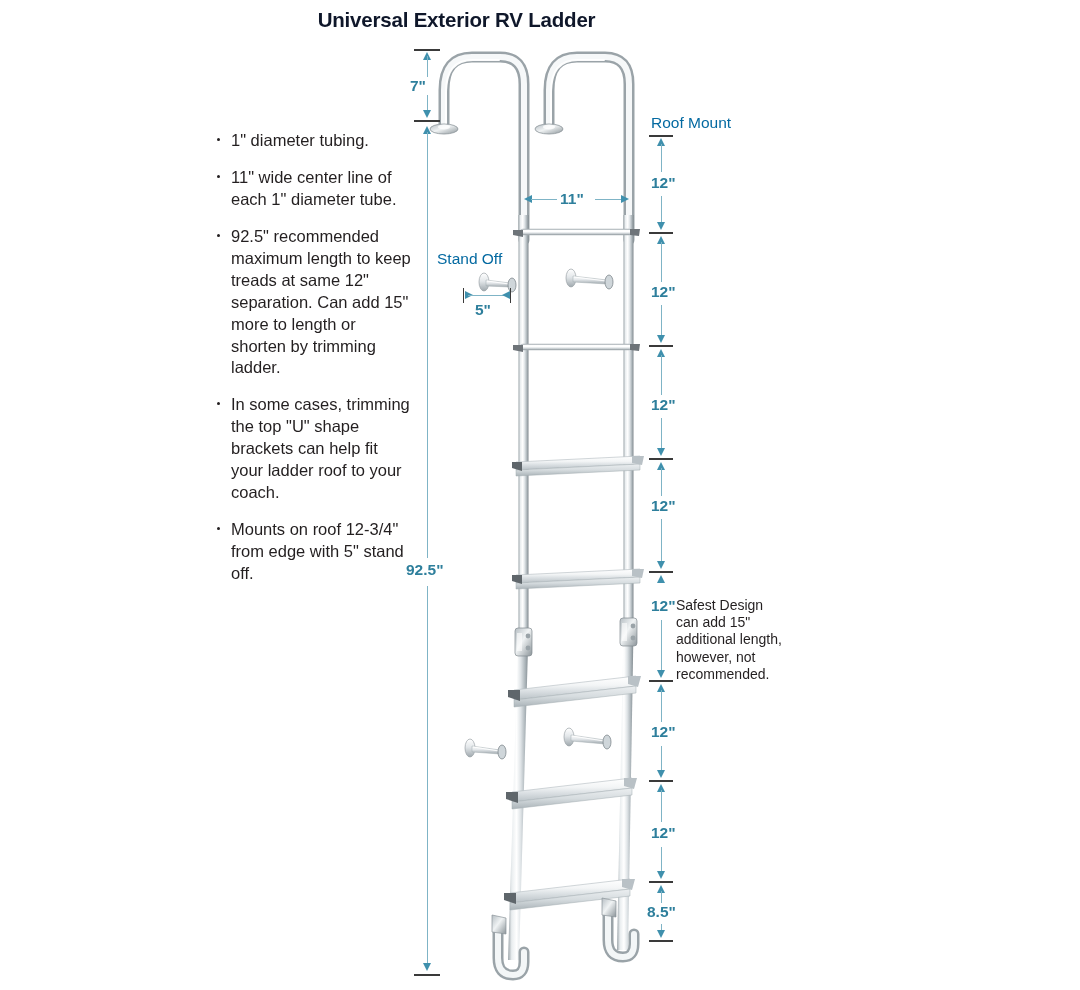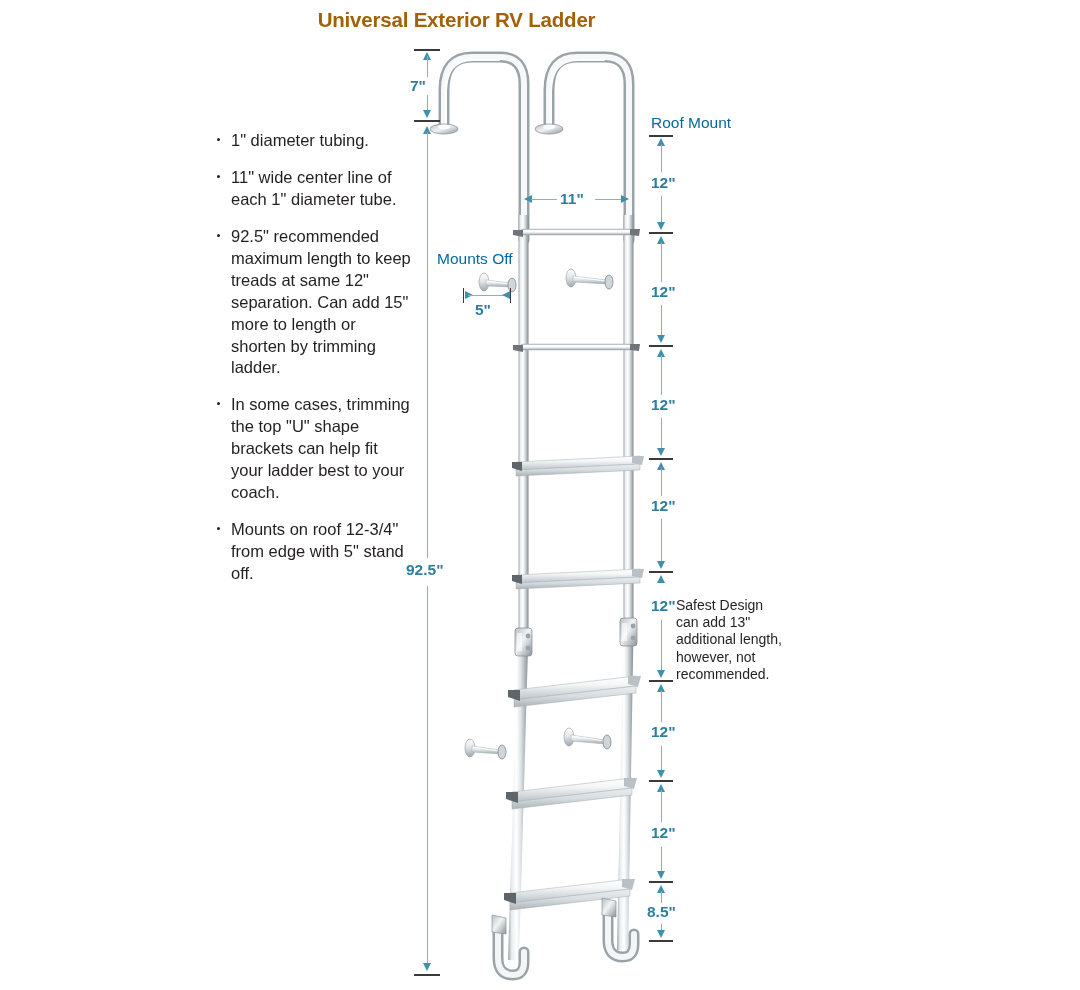--- a/index.html
+++ b/index.html
@@ -22,21 +22,21 @@
   
   #title {
     position: absolute;
     left: 0;
     top: 8px;
     width: 913px;
     text-align: center;
     font-size: 20.5px;
     font-weight: bold;
     letter-spacing: -0.2px;
-    color: #a16207;
+    color: #0f172a;
   }
 
   
   #bullets {
     position: absolute;
     left: 214px;
     top: 130px;
     width: 200px;
   }
   .bullet {
@@ -315,21 +315,21 @@
     <div class="bullet">
       <span class="dot"></span>
       <span>11" wide center line of each 1" diameter tube.</span>
     </div>
     <div class="bullet">
       <span class="dot"></span>
       <span>92.5" recommended maximum length to keep treads at same 12" separation. Can add 15" more to length or shorten by trimming ladder.</span>
     </div>
     <div class="bullet">
       <span class="dot"></span>
-      <span>In some cases, trimming the top "U" shape brackets can help fit your ladder best to your coach.</span>
+      <span>In some cases, trimming the top "U" shape brackets can help fit your ladder roof to your coach.</span>
     </div>
     <div class="bullet">
       <span class="dot"></span>
       <span>Mounts on roof 12-3/4" from edge with 5" stand off.</span>
     </div>
   </div>
 
   <div class="tick-h" style="left:414px; top:49px; width:26px;"></div>
   <div class="arrow up" style="left:423px; top:52px;"></div>
   <div class="dimline-v" style="left:427px; top:56px; height:60px;"></div>
@@ -343,21 +343,21 @@
   <div class="dimline-v" style="left:427px; top:586px; height:380px;"></div>
   <div class="arrow down" style="left:423px; top:963px;"></div>
   <div class="tick-h" style="left:414px; top:974px; width:26px;"></div>
 
   <div class="arrow left" style="left:524px; top:195px;"></div>
   <div class="dimline-h" style="left:531px; top:199px; width:26px;"></div>
   <div class="dimtext" style="left:558px; top:190px;">11"</div>
   <div class="dimline-h" style="left:595px; top:199px; width:26px;"></div>
   <div class="arrow right" style="left:621px; top:195px;"></div>
 
-  <div class="blacklabel" style="left:437px; top:250px;">Mounts Off</div>
+  <div class="blacklabel" style="left:437px; top:250px;">Stand Off</div>
   <div class="tick-v" style="left:463px; top:288px; height:15px;"></div>
   <div class="arrow right" style="left:465px; top:291px;"></div>
   <div class="dimline-h" style="left:468px; top:295px; width:40px;"></div>
   <div class="arrow left" style="left:502px; top:291px;"></div>
   <div class="tick-v" style="left:510px; top:288px; height:15px;"></div>
   <div class="dimtext" style="left:473px; top:301px;">5"</div>
 
   <div class="blacklabel" style="left:651px; top:114px;">Roof Mount</div>
 
   <div class="tick-h" style="left:649px; top:135px; width:24px;"></div>
@@ -390,21 +390,21 @@
   <div class="arrow down" style="left:657px; top:561px;"></div>
   <div class="tick-h" style="left:649px; top:571px; width:24px;"></div>
 
   <div class="arrow up" style="left:657px; top:575px;"></div>
   <div class="dimtext" style="left:649px; top:597px;">12"</div>
   <div class="dimline-v" style="left:661px; top:620px; height:50px;"></div>
   <div class="arrow down" style="left:657px; top:670px;"></div>
   <div class="tick-h" style="left:649px; top:680px; width:24px;"></div>
 
   <div class="notetext" style="left:676px; top:597px; width:140px;">Safest Design
-can add 13"
+can add 15"
 additional length,
 however, not
 recommended.</div>
 
   <div class="arrow up" style="left:657px; top:684px;"></div>
   <div class="dimline-v" style="left:661px; top:690px; height:32px;"></div>
   <div class="dimtext" style="left:649px; top:723px;">12"</div>
   <div class="dimline-v" style="left:661px; top:746px; height:24px;"></div>
   <div class="arrow down" style="left:657px; top:770px;"></div>
   <div class="tick-h" style="left:649px; top:780px; width:24px;"></div>

